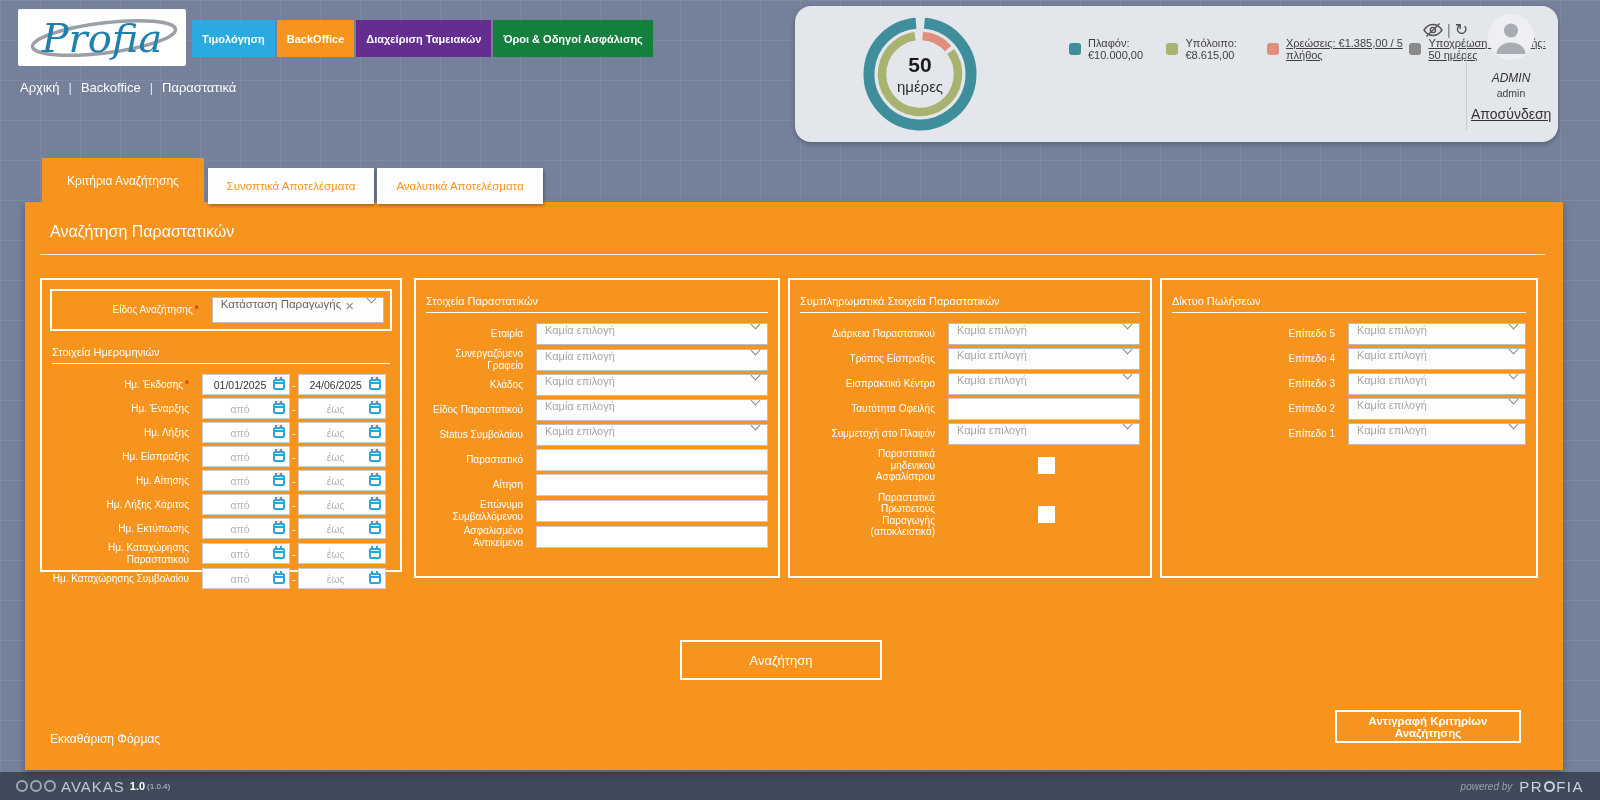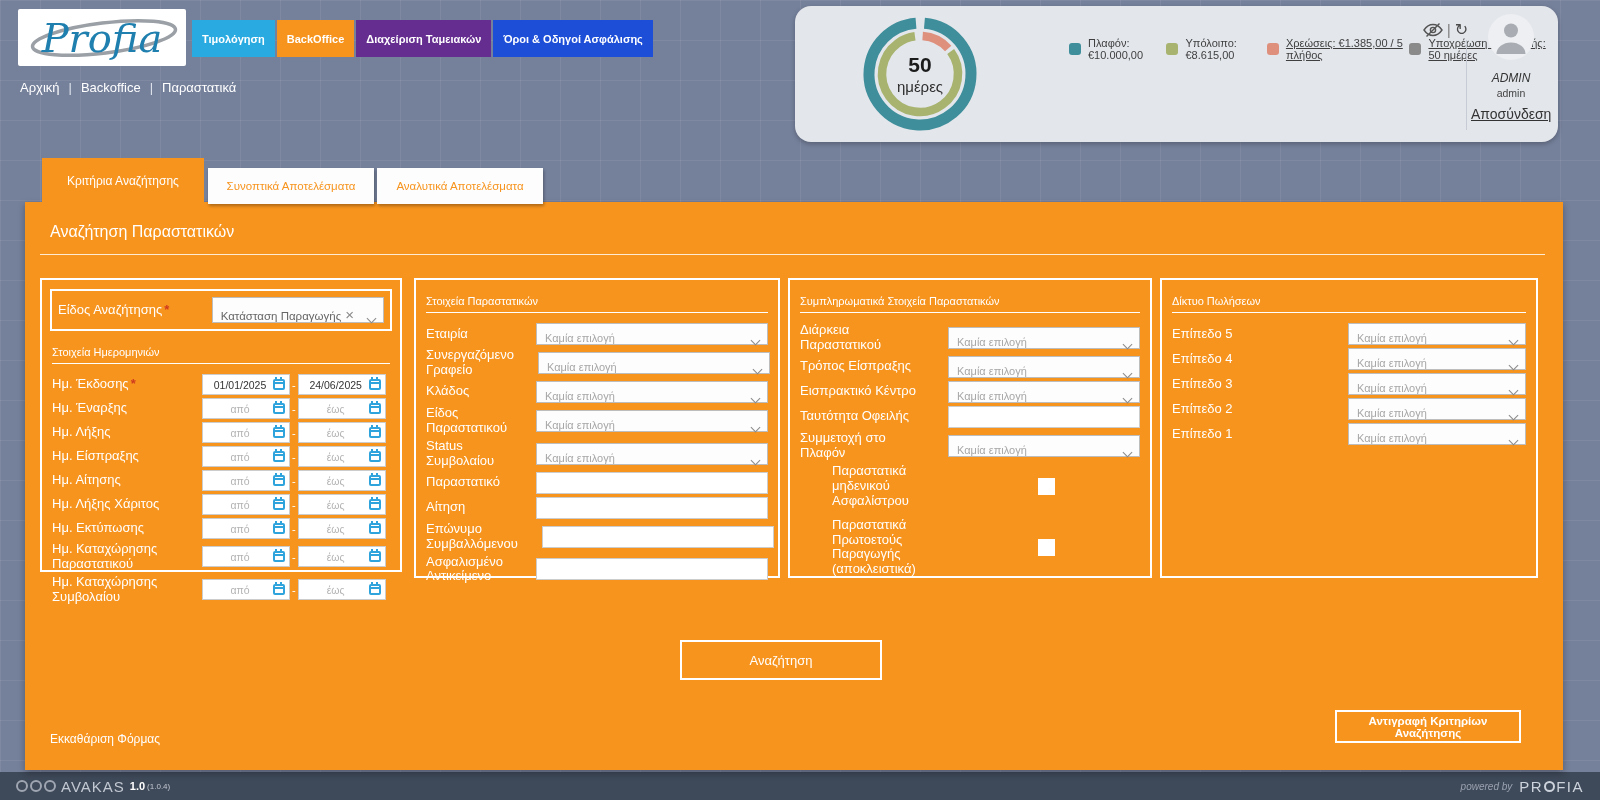--- a/index.html
+++ b/index.html
@@ -53,33 +53,33 @@
   .fbox-1 { left:15px;   width:362px; height:294px; }
   .fbox-2 { left:389px;  width:366px; height:300px; }
   .fbox-3 { left:763px;  width:364px; height:300px; }
   .fbox-4 { left:1135px; width:378px; height:300px; }
 
   .subbox { margin:9px 8px 0 8px; border:2px solid #fff; padding:6px 6px; display:flex; align-items:center; }
   .subbox .lbl { width:150px; }
   .section-head { margin:15px 10px 10px 10px; padding-bottom:5px; border-bottom:1px solid #fff; color:#fff; font-size:11px; }
   .rows { margin:0 10px; }
   .row { display:flex; align-items:center; margin-bottom:3px; min-height:21px; }
-  .lbl { flex:1; text-align:left; padding-right:24px; color:#fff; font-size:13px; line-height:1.15; }
+  .lbl { flex:1; text-align:right; padding-right:13px; color:#fff; font-size:10px; line-height:1.15; }
   .req { color:#cf3a1f; margin-left:2px; font-weight:bold; }
 
   .dgroup { flex:none; display:flex; align-items:center; width:188px; }
   .dinput { width:88px; height:21px; background:#fff; border:1px solid #ccc; display:flex; align-items:center; padding:0 4px 0 4px; cursor:text; }
   .dval { flex:1; text-align:center; font-size:10.5px; color:#333; white-space:nowrap; }
   .dval.ph { color:#b3b3b3; }
   .dash { color:#fff; margin:0 2px; font-size:11px; }
   .cal { width:12px; height:11px; border:2px solid #2FA3DC; border-radius:2px; position:relative; flex:none; cursor:pointer; }
   .cal::before { content:''; position:absolute; top:-4px; left:0px; width:2px; height:3px; background:#2FA3DC; box-shadow:5px 0 0 #2FA3DC; }
   .cal::after { content:''; position:absolute; top:1px; left:0; right:0; height:1.5px; background:#2FA3DC; }
 
-  .selbox { height:22px; background:#fdfdfd; border:1px solid #bdbdbd; display:flex; align-items:flex-end; padding:0 8px; cursor:pointer; }
+  .selbox { height:22px; background:#fdfdfd; border:1px solid #bdbdbd; display:flex; align-items:flex-start; padding:0 8px; cursor:pointer; }
   .selval { flex:1; font-size:11px; color:#a7a7a7; white-space:nowrap; overflow:hidden; }
   .selval.chosen { color:#666; font-size:11.5px; }
   .chev { width:7px; height:7px; border-right:1.5px solid #8a8a8a; border-bottom:1.5px solid #8a8a8a; transform:rotate(45deg); margin-left:8px; margin-top:-3px; flex:none; }
   .clear-x { color:#8a8a8a; font-size:15px; margin:0 6px 0 4px; cursor:pointer; line-height:1; }
   .txtbox { height:22px; background:#fff; border:1px solid #ccc; cursor:text; }
   .w-c2 { width:232px; flex:none; } .w-c3 { width:192px; flex:none; } .w-c4 { width:178px; flex:none; }
   .subbox .selbox { flex:1; height:26px; }
   .cb-area { width:192px; flex:none; }
   .cb { width:17px; height:17px; background:#fff; margin-left:90px; cursor:pointer; }
   .row-cb { margin-bottom:9px;margin-left:32px; }
@@ -107,21 +107,21 @@
   <svg width="160" height="52" viewBox="0 0 160 52">
     <ellipse cx="82" cy="26" rx="72" ry="15" fill="none" stroke="#9aa0a6" stroke-width="3.5" transform="rotate(-7 82 26)"></ellipse>
     <text x="80" y="40" font-family="DejaVu Serif, serif" font-style="italic" font-size="40" fill="#1F7FAE" text-anchor="middle">Profia</text>
   </svg>
 </div>
 
 <div class="nav-buttons" id="nav-buttons">
     <div class="nav-btn" style="background: rgb(41, 171, 226);">Τιμολόγηση</div>
     <div class="nav-btn" style="background: rgb(247, 148, 29);">BackOffice</div>
     <div class="nav-btn" style="background: rgb(102, 45, 145);">Διαχείριση Ταμειακών</div>
-    <div class="nav-btn" style="background: #1d4ed8;">Όροι &amp; Οδηγοί Ασφάλισης</div>
+    <div class="nav-btn" style="background: #15803d;">Όροι &amp; Οδηγοί Ασφάλισης</div>
   </div>
 
 <div class="breadcrumb" id="breadcrumb">
     <span class="crumb">Αρχική</span>
     <span class="sep">|</span>
     <span class="crumb">Backoffice</span>
     <span class="sep">|</span>
     <span class="crumb">Παραστατικά</span>
   </div>
 

